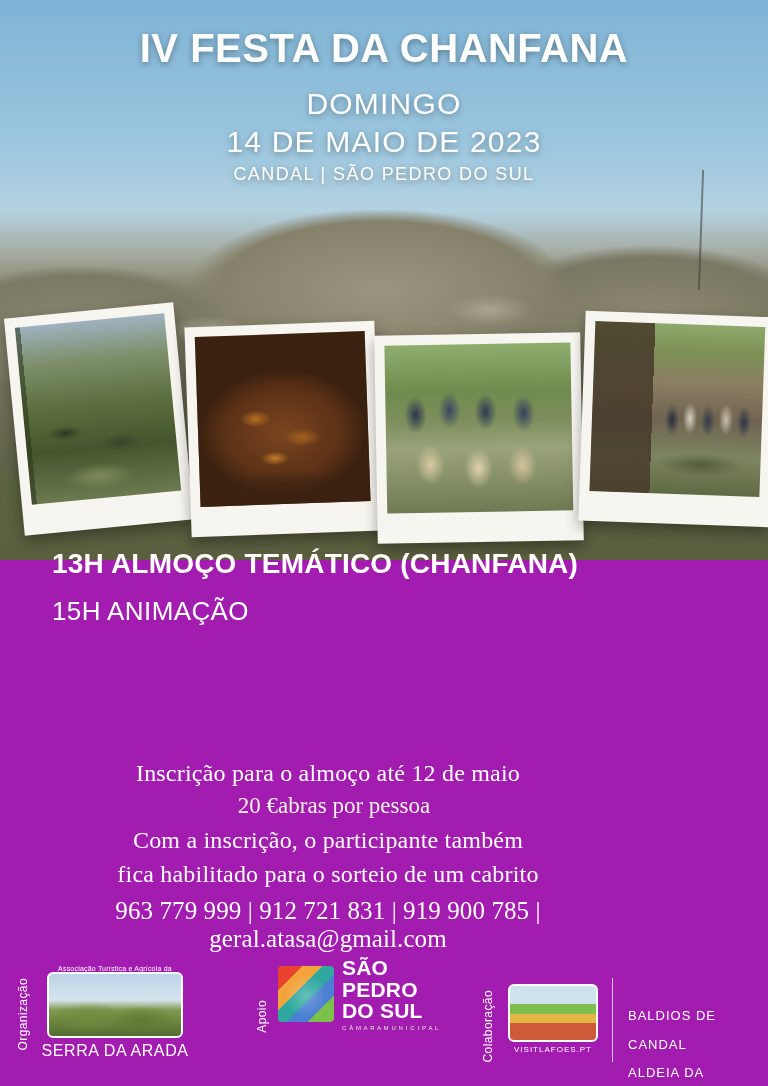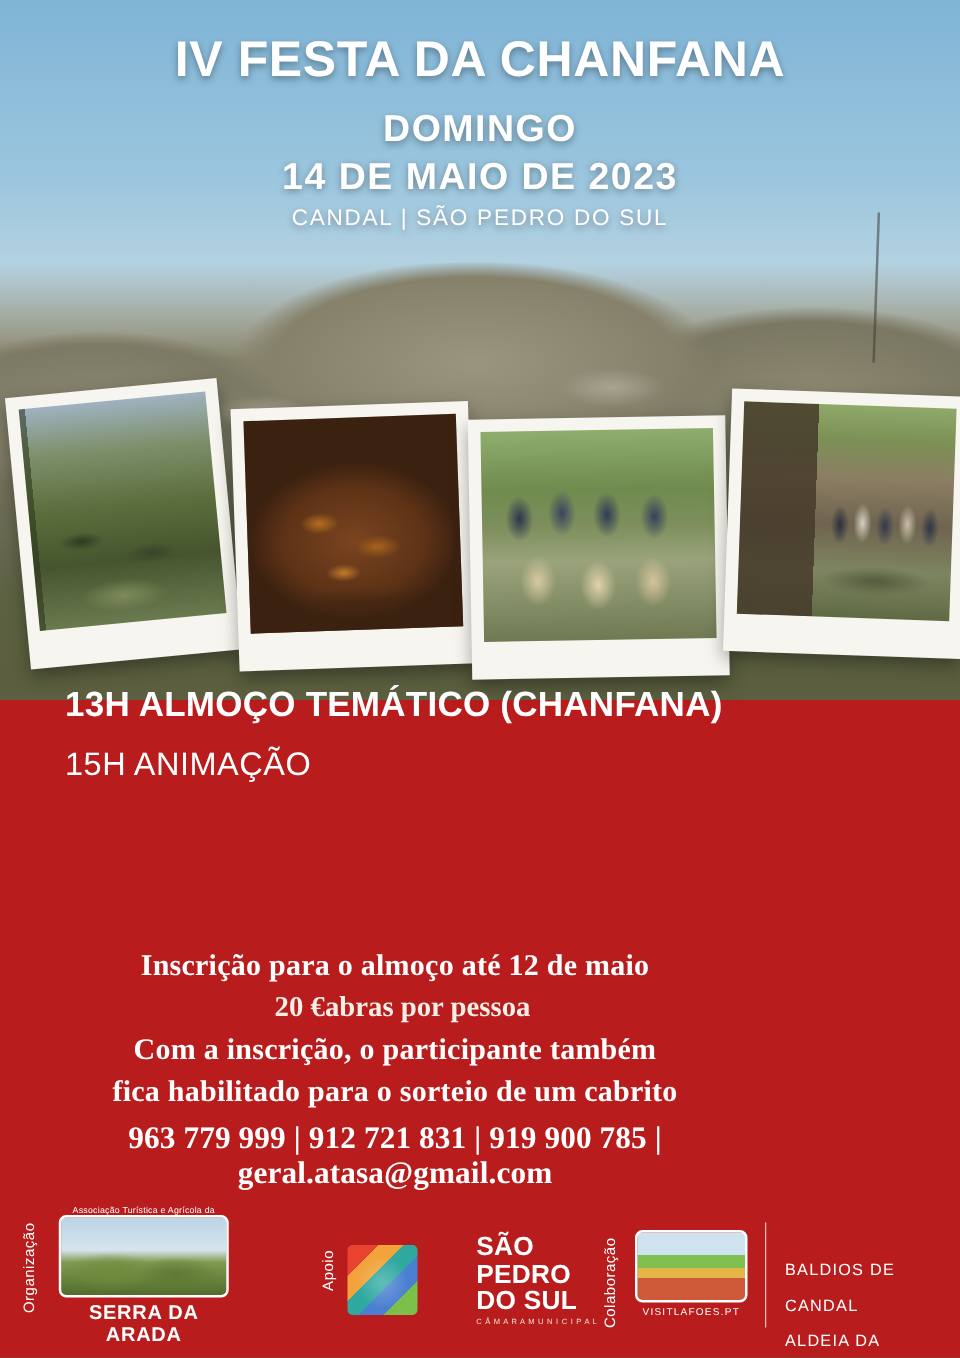--- a/index.html
+++ b/index.html
@@ -10,21 +10,21 @@
     width: 768px;
     height: 1086px;
     overflow: hidden;
     font-family: "Liberation Sans", sans-serif;
     background: #5e6242;
   }
   .poster {
     position: relative;
     width: 768px;
     height: 1086px;
-    background: #b91c1c;
+    background: #a21caf;
     overflow: hidden;
   }
 
   
   .photo-bg {
     position: absolute;
     left: 0; top: 0;
     width: 768px;
     height: 560px;
     background:
@@ -97,21 +97,21 @@
   }
   .title-line {
     font-size: 40px;
     font-weight: 800;
     letter-spacing: 0.5px;
     line-height: 1.12;
   }
   .subtitle {
     margin-top: 14px;
     font-size: 30px;
-    font-weight: 700;
+    font-weight: 400;
     letter-spacing: 1.2px;
     line-height: 1.28;
   }
   .place {
     font-size: 30px;
     font-weight: 400;
     letter-spacing: 1.2px;
     line-height: 1.3;
   }
   .sub-place {
@@ -242,27 +242,26 @@
     content: "•";
     position: absolute;
     left: -22px;
     top: -2px;
     font-size: 30px;
   }
 
   
   .info {
     position: absolute;
-    left: 0;
+    left: 12px;
     top: 756px;
     width: 632px;
     text-align: center;
     color: #ffffff;
     font-family: "Liberation Serif", serif;
-    font-weight: bold;
   }
   .info-line {
     font-size: 24px;
     line-height: 1.42;
     letter-spacing: 0.2px;
   }
   .info-price {
     font-size: 23px;
     line-height: 1.42;
     color: #f2efe6;
@@ -320,34 +319,33 @@
     position: absolute;
     left: 0; top: -9px;
     width: 100%;
     font-size: 7px;
     color: #ffffff;
     letter-spacing: .2px;
   }
   .atasa-name {
     margin-top: 4px;
     font-size: 16px;
-    font-weight: 700;
+    font-weight: 400;
     letter-spacing: .6px;
   }
   .logo-sps {
     position: absolute;
     left: 278px;
-    top: 976px;
+    top: 946px;
     width: 200px;
     height: 96px;
     color: #ffffff;
     display: flex;
     align-items: center;
     gap: 8px;
-    justify-content: space-between;
   }
   .sps-mark {
     width: 56px;
     height: 56px;
     border-radius: 4px;
     background:
       linear-gradient(135deg, #e8432e 0%, #e8432e 22%, #f2a33c 22%, #f2a33c 40%, #2fa9a0 40%, #2fa9a0 58%, #4a7fd1 58%, #4a7fd1 76%, #7cc04a 76%, #7cc04a 100%);
     position: relative;
     overflow: hidden;
   }

